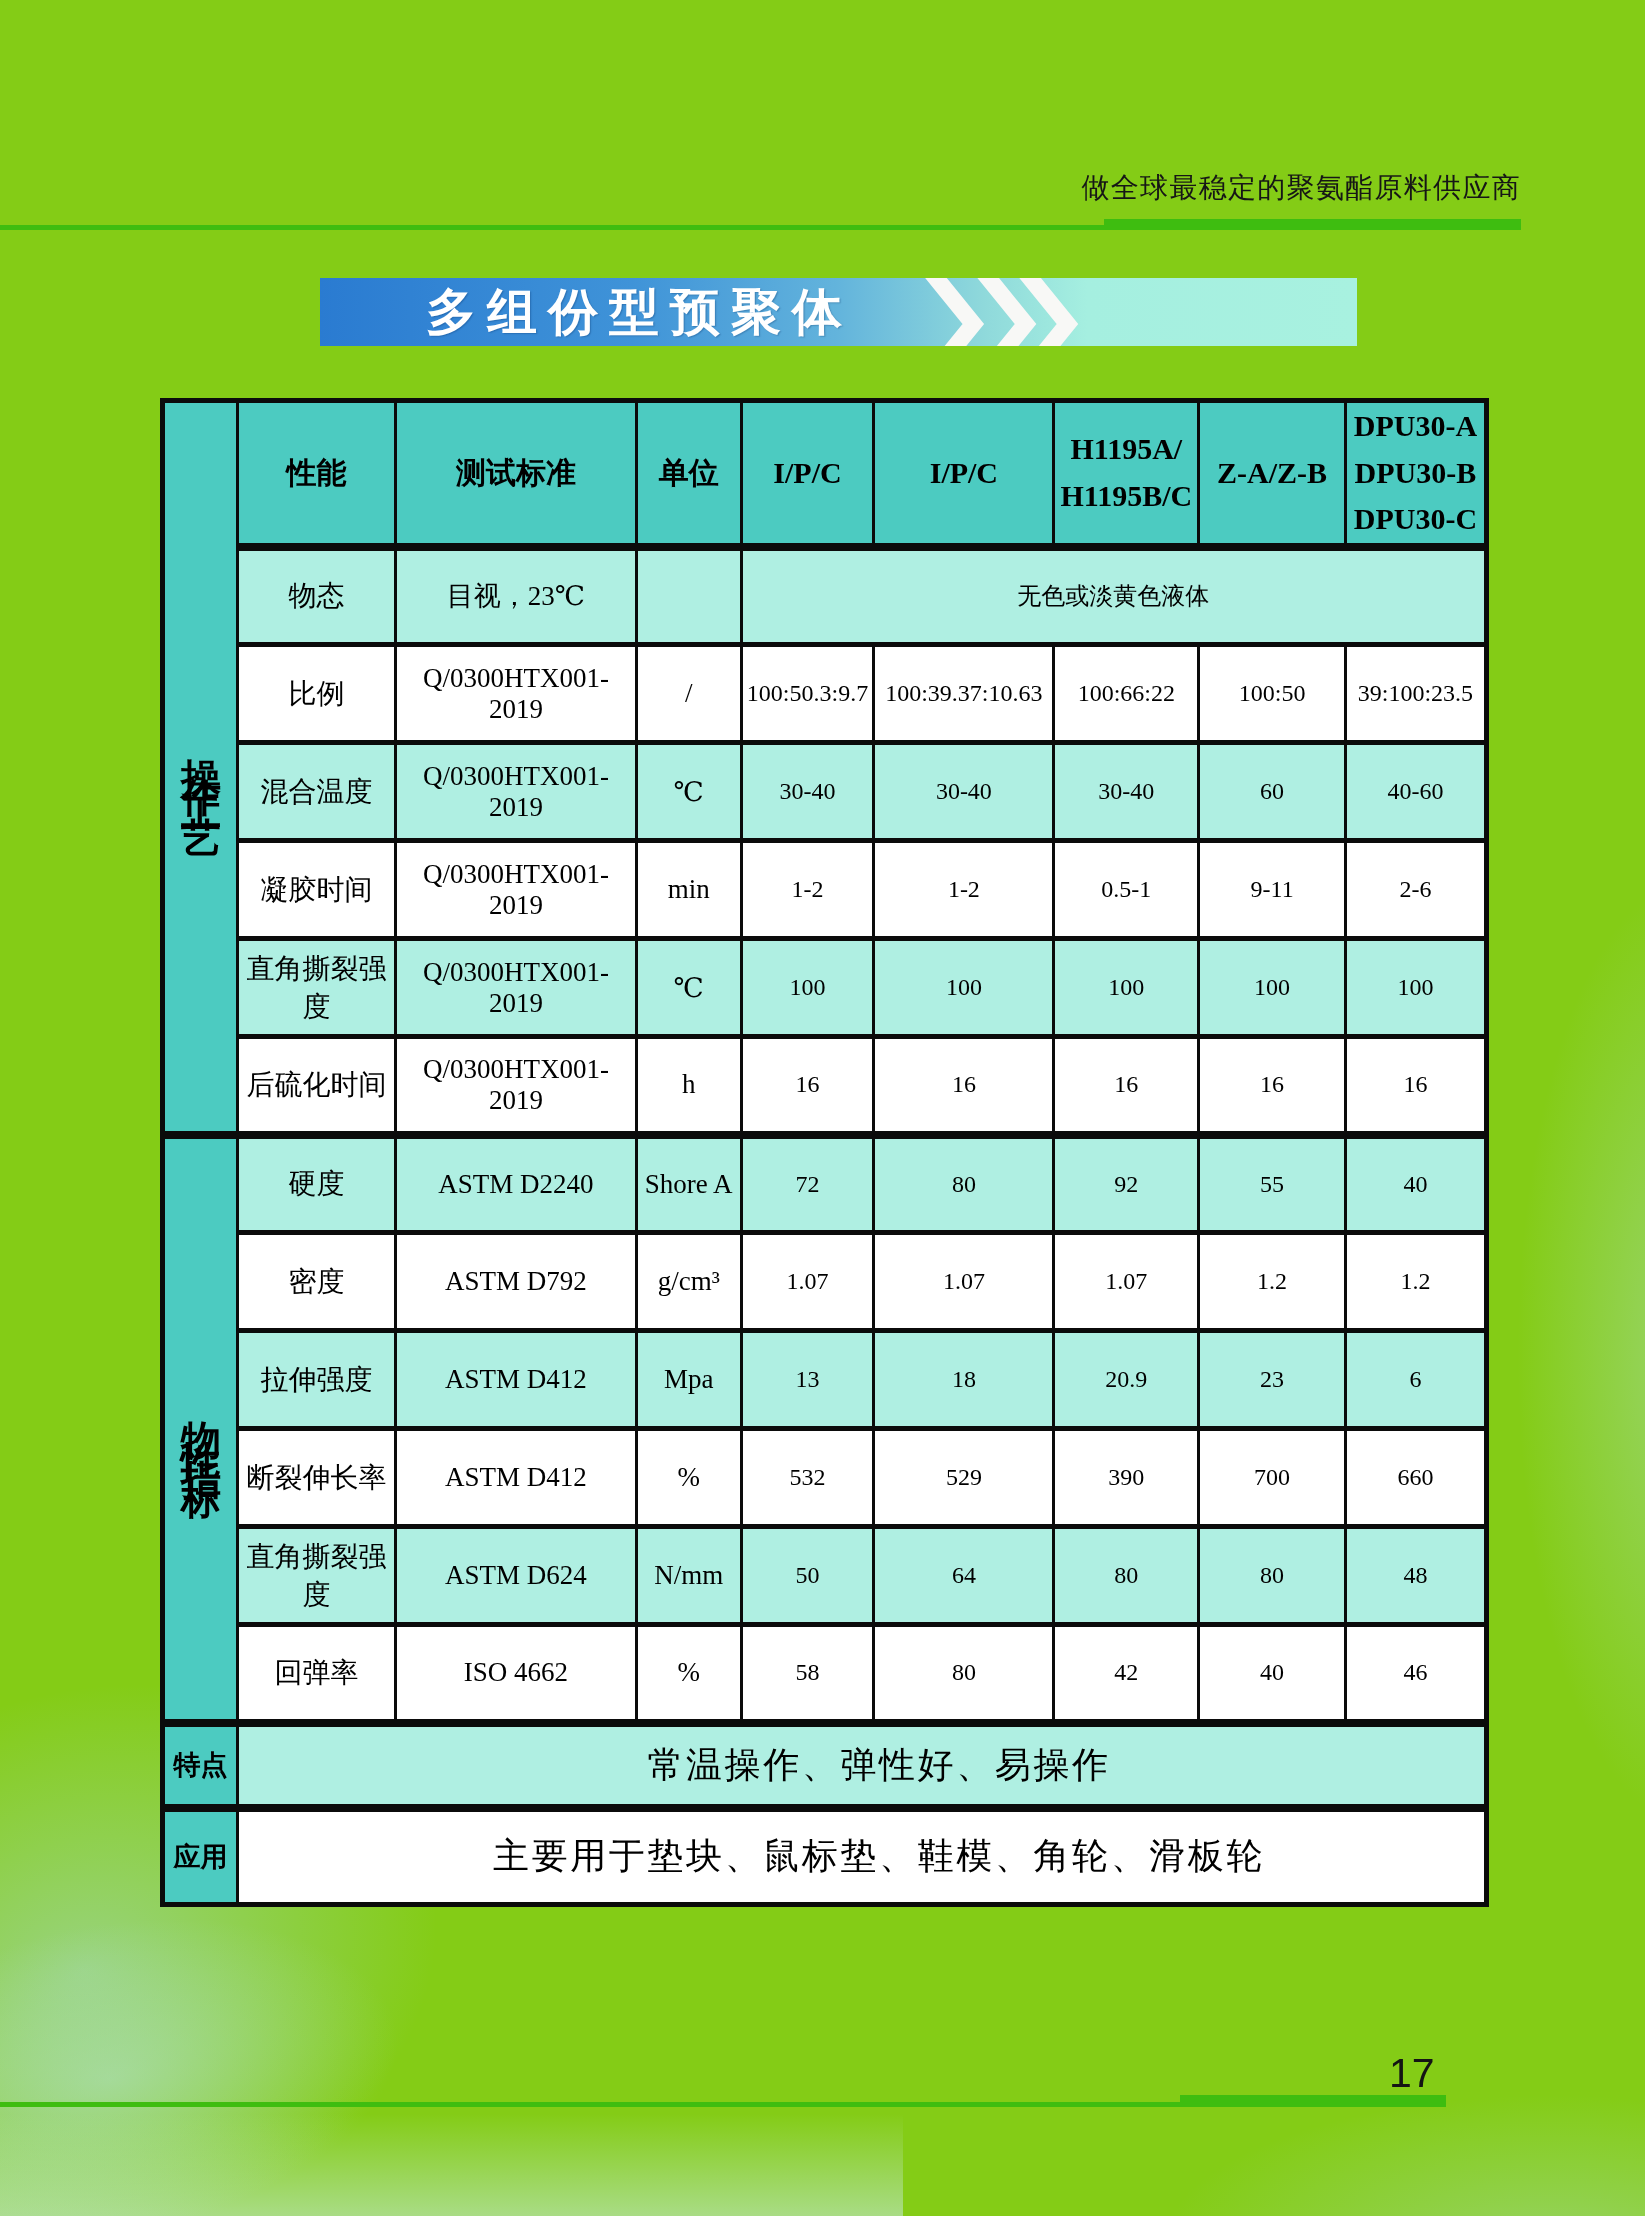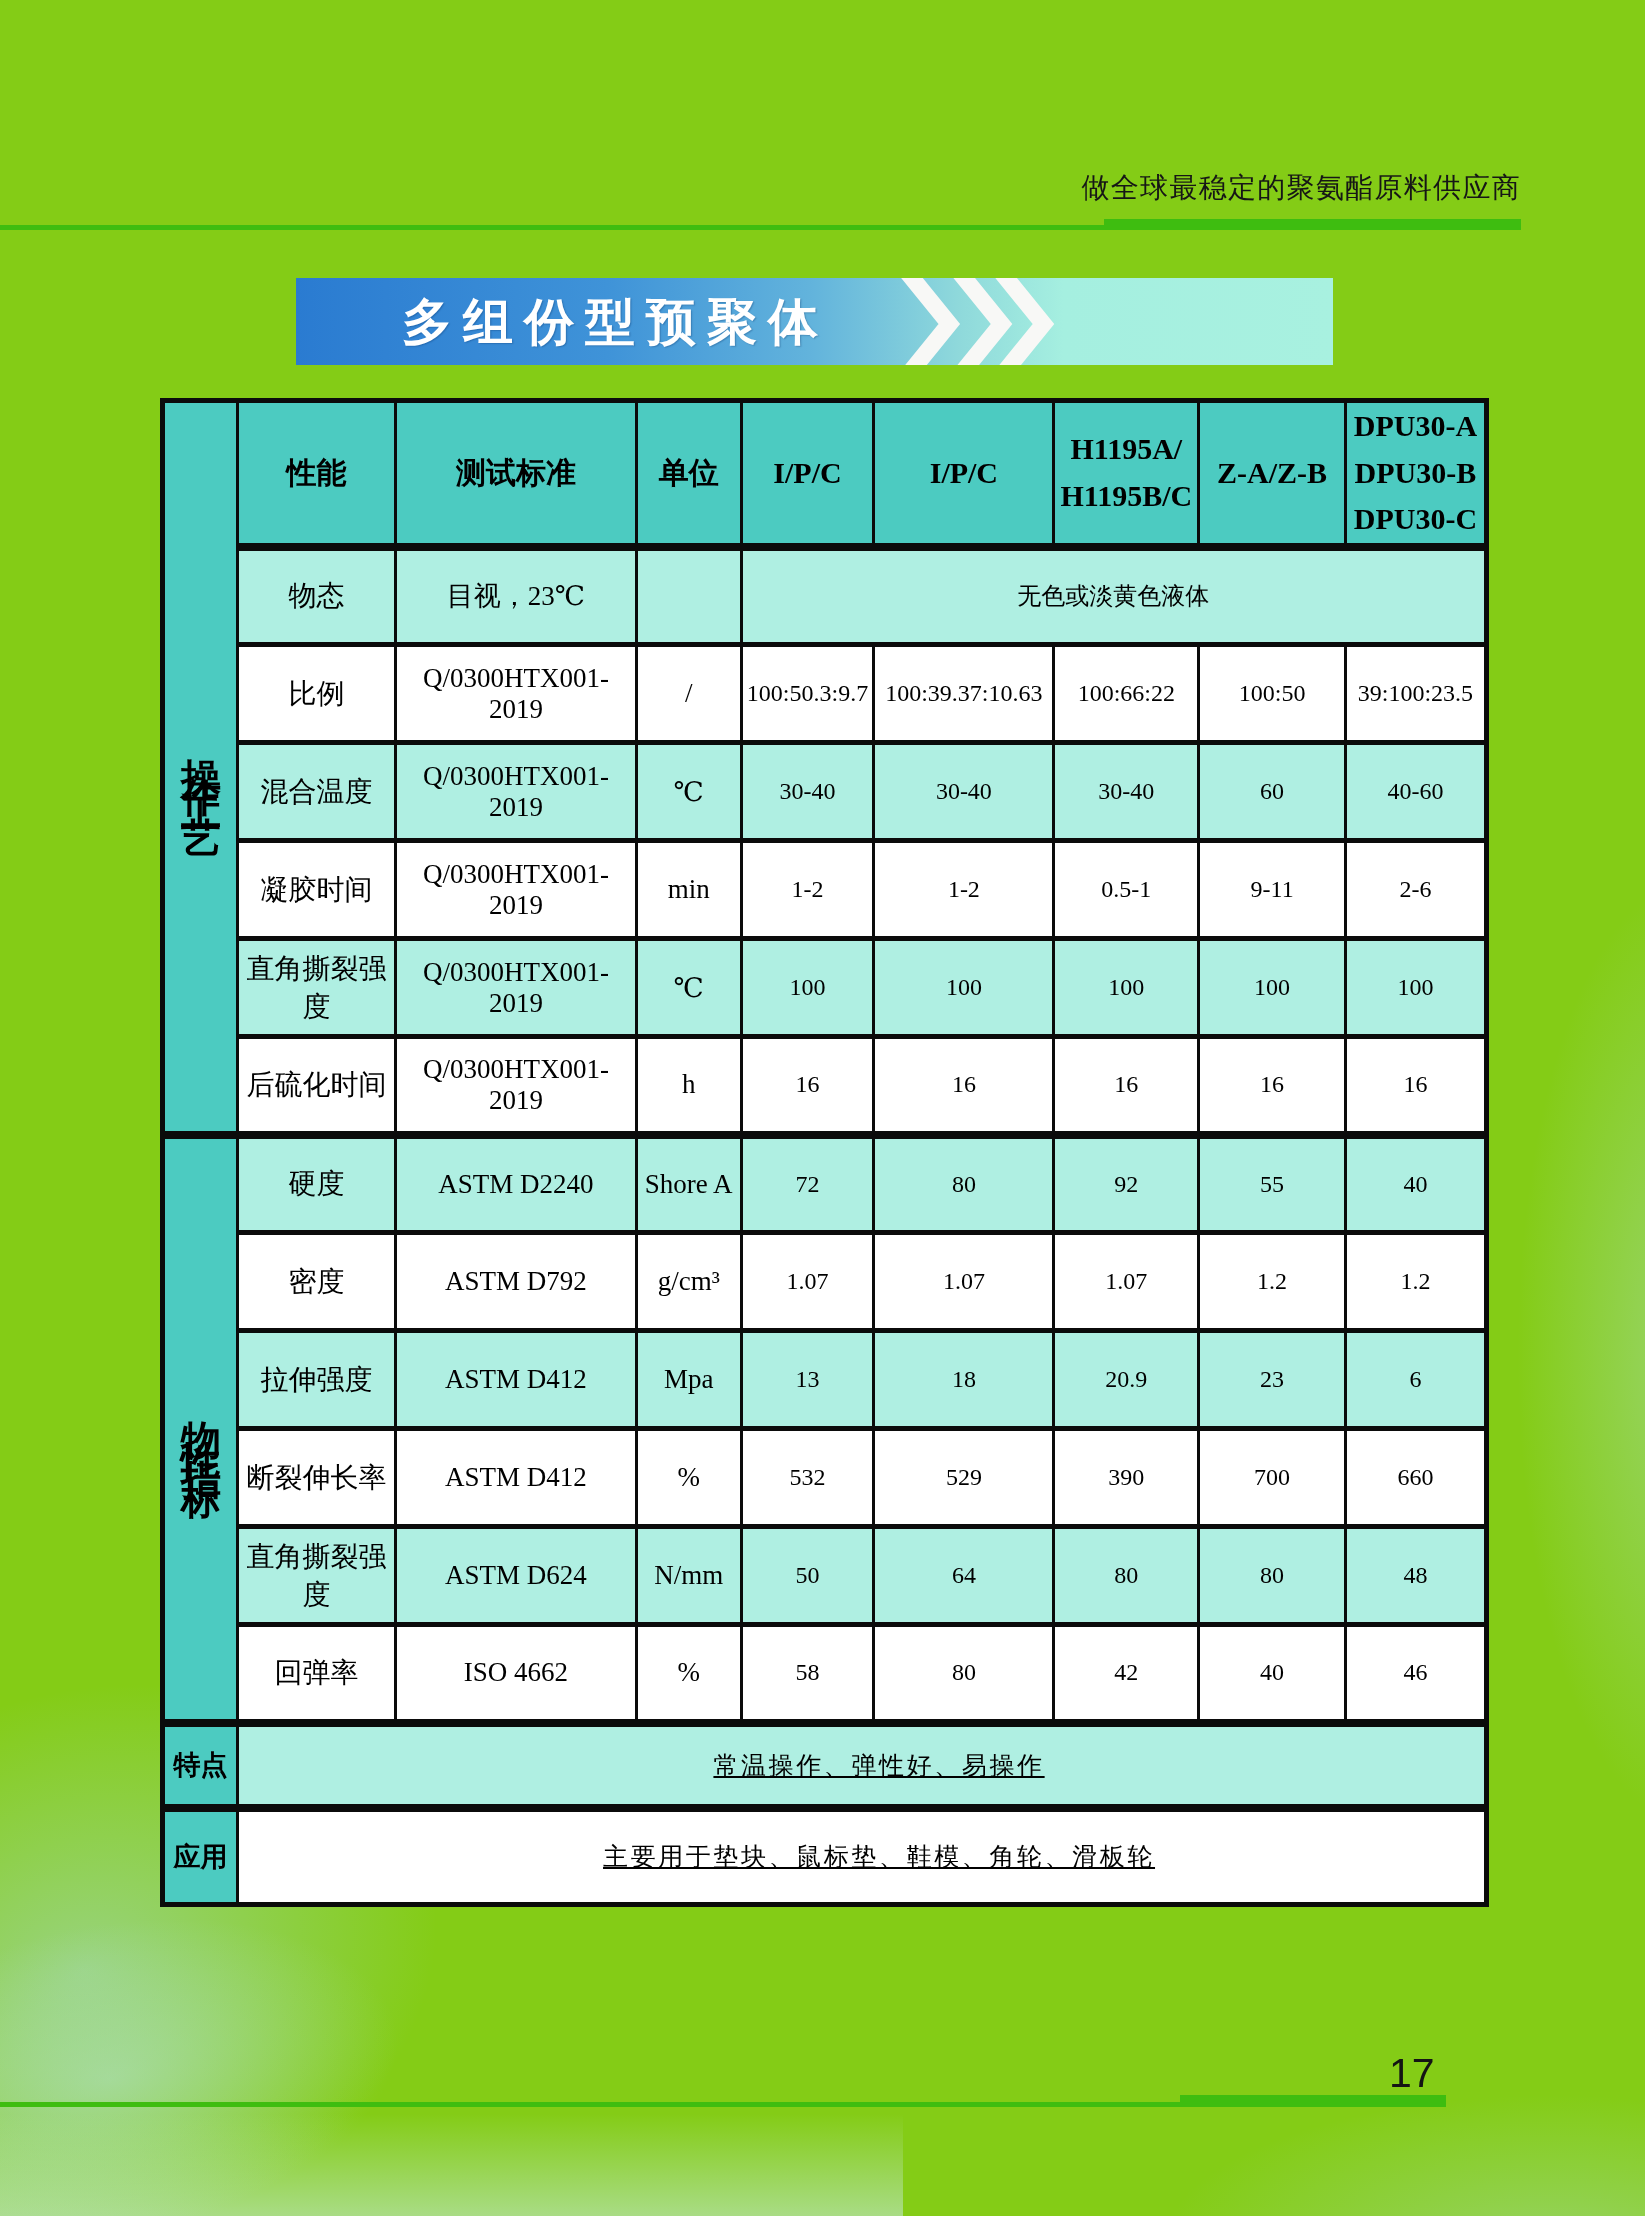--- a/index.html
+++ b/index.html
@@ -33,21 +33,21 @@
     background:radial-gradient(ellipse at 60% 60%, rgba(182,224,236,.35), rgba(182,224,236,0) 65%);}
   .wave-bot{left:0;top:2114px;width:903px;height:102px;
     background:linear-gradient(180deg, rgba(210,238,244,.0), rgba(205,236,243,.5));}
 
   
   .slogan{top:169px;right:124px;font-size:28px;letter-spacing:1.3px;color:#161616;white-space:nowrap;}
   .rule-thin-top{left:0;top:225px;width:1104px;height:5.2px;background:var(--green);}
   .rule-thick-top{left:1104px;top:219px;width:417px;height:11px;background:var(--green);}
 
   
-  .banner{left:296px;top:278px;width:1037px;height:87px;overflow:hidden;
+  .banner{left:320px;top:278px;width:1037px;height:68px;overflow:hidden;
     background:linear-gradient(90deg,#2a7bd1 0%,#3f93d8 30%,#63b4dc 50%,#8fd9db 64%,#a5efe0 74%,#a8f1e0 100%);}
   .banner-title{position:absolute;left:106px;top:50%;transform:translateY(-50%);
     font-family:"Liberation Serif","DejaVu Serif",serif;font-weight:bold;font-size:50px;
     color:#fff;letter-spacing:11px;white-space:nowrap;text-shadow:1.3px 1.9px 1.3px rgba(0,40,90,.25);}
   .chevrons{position:absolute;left:0;top:0;width:1037px;height:92px;}
 
   
   .spec-table{
     position:absolute;left:160px;top:398px;width:1329px;z-index:2;
     border-collapse:collapse;table-layout:fixed;background:#fff;
@@ -71,21 +71,21 @@
     font-size:40px;font-weight:bold;letter-spacing:19.3px;line-height:1;
   }
   .pad-down{padding-top:129px;}
   .hc{background:var(--dkTeal);font-weight:bold;font-size:30px;line-height:1.55;}
   .name{font-size:28px;}
   .std{font-size:27px;}
   .unit{font-size:27px;}
   .val{font-size:24px;}
   .side{background:var(--dkTeal);font-family:"Liberation Sans","DejaVu Sans",sans-serif;
     font-weight:bold;font-size:27px;}
-  .wide{text-align:right;padding-left:35px !important;font-size:25px;letter-spacing:2.6px;text-decoration:underline;}
+  .wide{text-align:right;padding-left:35px !important;font-size:36px;letter-spacing:2.6px;}
 
   
   .footnote{top:1996px;right:200px;font-size:26px;letter-spacing:0.6px;color:#161616;white-space:nowrap;}
   .rule-thin-bot{left:0;top:2102px;width:1256px;height:5.2px;background:var(--green);}
   .rule-thick-bot{left:1180px;top:2095px;width:266px;height:12.2px;background:var(--green);}
   .pageno{left:1389px;top:2050px;font-size:41px;color:#141414;}
 </style>
 </head>
 <body>
 

